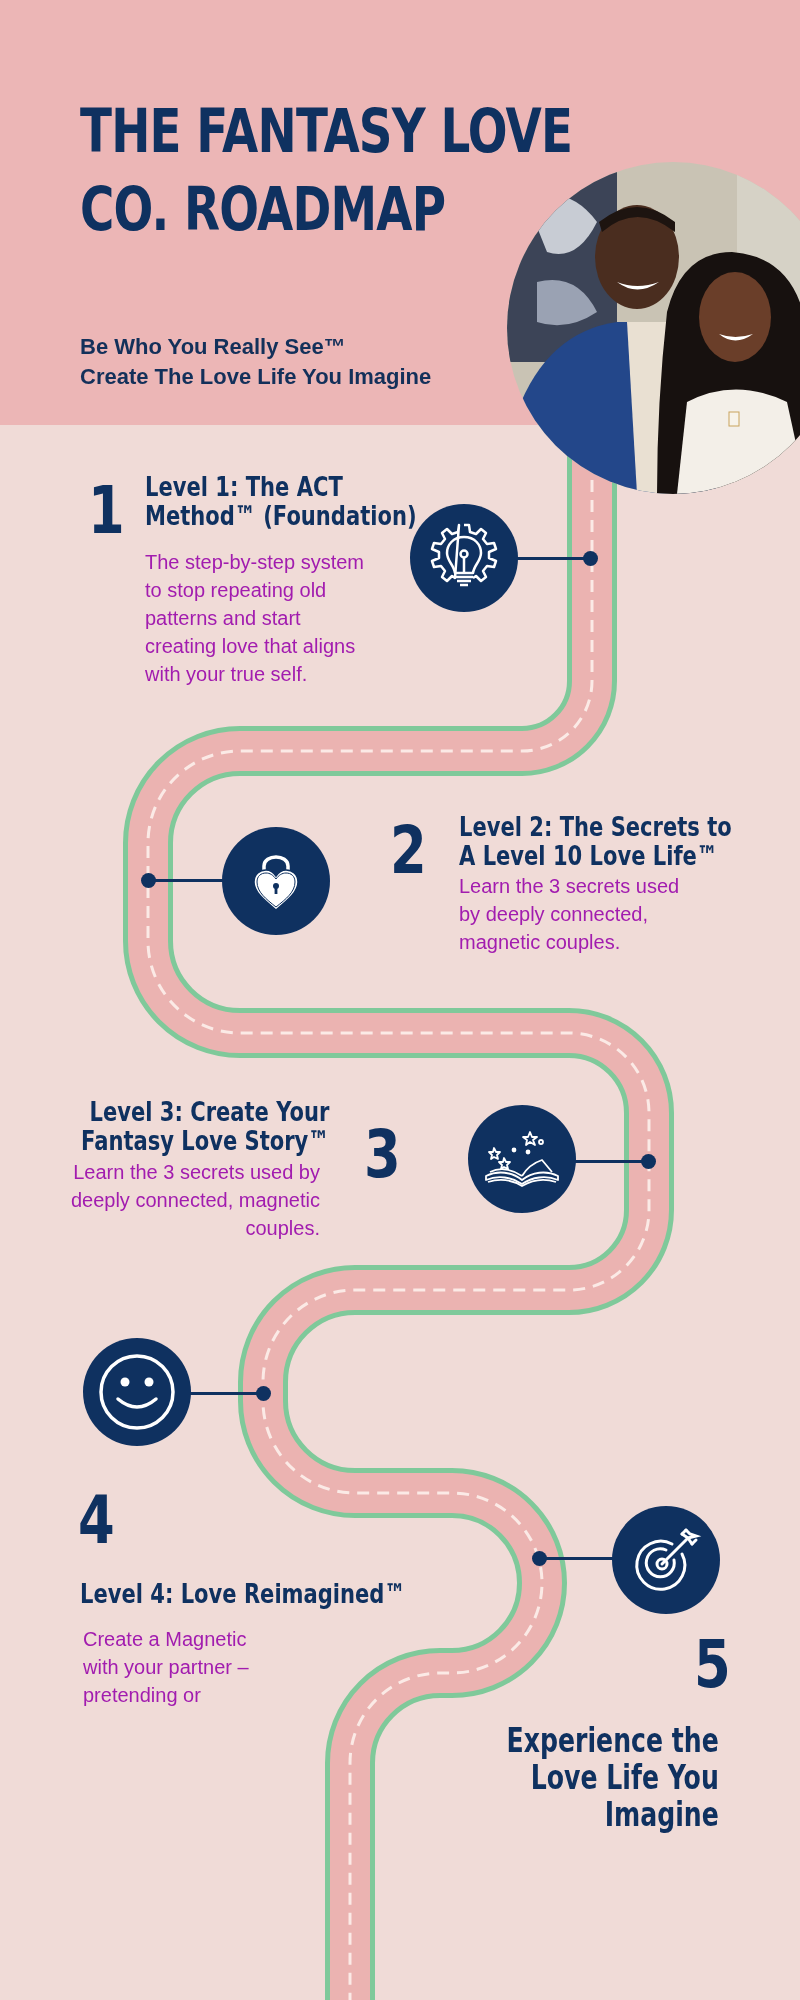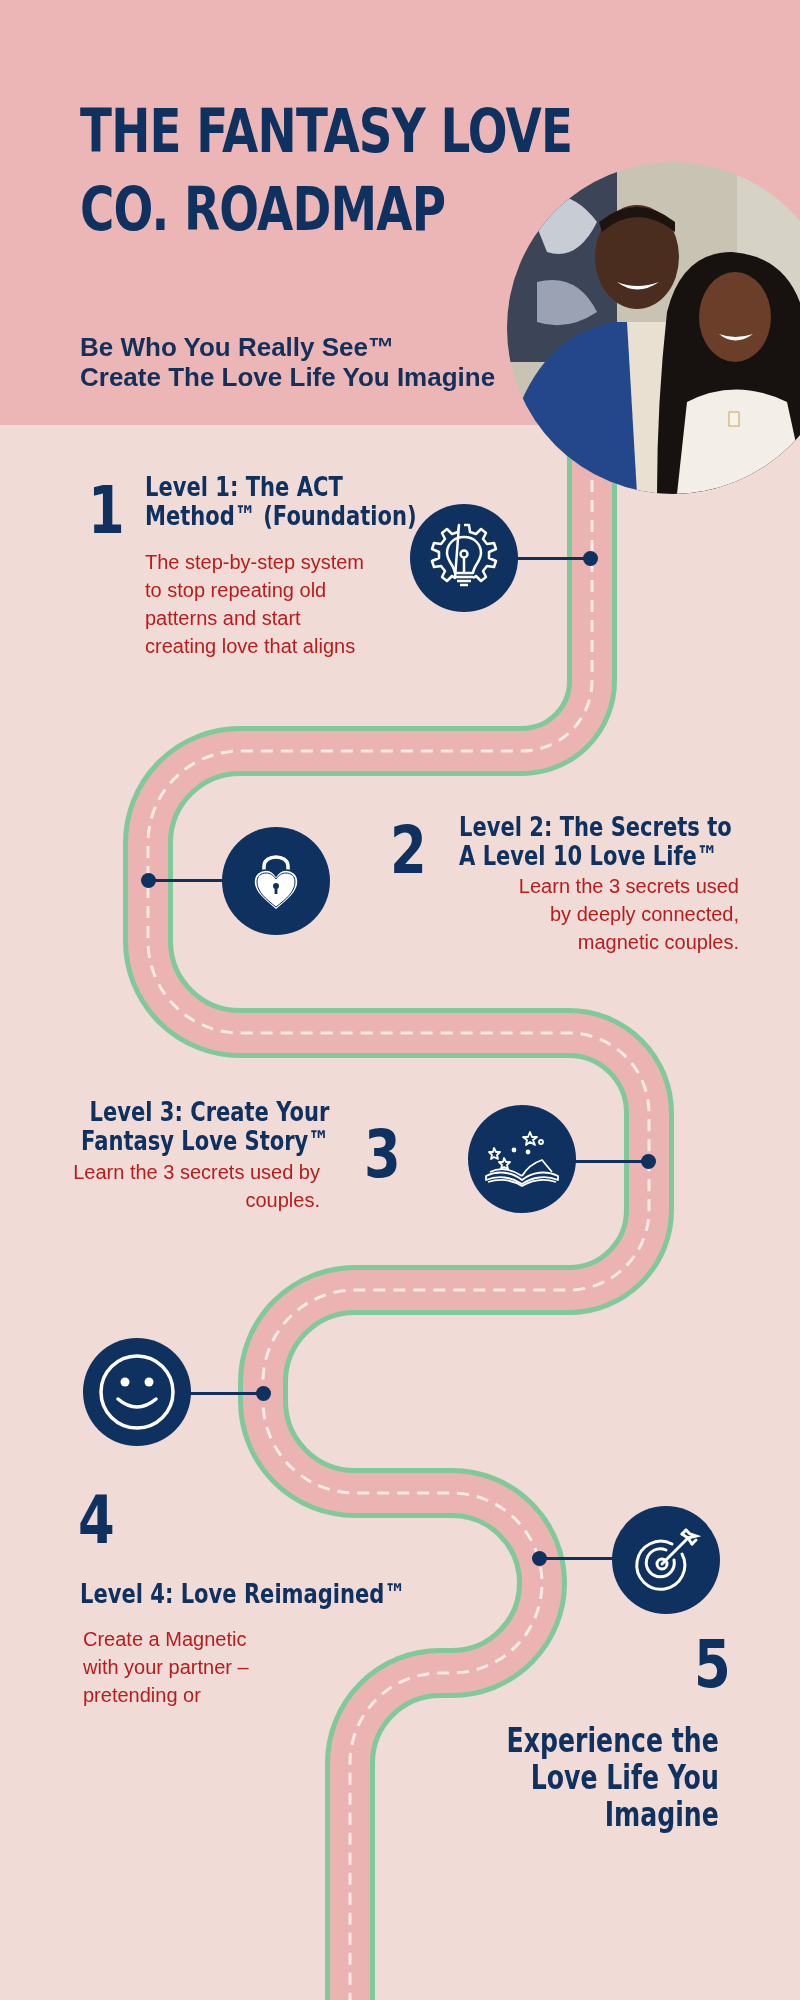--- a/index.html
+++ b/index.html
@@ -24,21 +24,21 @@
     transform: scaleX(0.78);
     transform-origin: left top;
     color: #0f3160;
     text-transform: uppercase;
     white-space: nowrap;
   }
   .subtitle {
     position: absolute; left: 80px; top: 332px;
     font-family: "Liberation Sans", sans-serif;
     font-weight: bold;
-    font-size: 26px;
+    font-size: 22px;
     line-height: 30px;
     color: #13305a;
     white-space: nowrap;
   }
   .photo {
     position: absolute; left: 507px; top: 162px; width: 332px; height: 332px;
     border-radius: 50%;
     overflow: hidden;
     z-index: 5;
   }
@@ -65,21 +65,21 @@
     transform: scaleX(0.78);
     transform-origin: left top;
     white-space: nowrap;
   }
   .heading.right { transform-origin: right top; text-align: right; }
   .body-text {
     position: absolute;
     font-family: "Liberation Sans", sans-serif;
     font-size: 20px;
     line-height: 28px;
-    color: #b91c1c;
+    color: #a21caf;
   }
   .body-text.right { text-align: right; }
   .icon-circle {
     position: absolute; width: 108px; height: 108px; border-radius: 50%;
     background: #0f3160;
     display: flex; align-items: center; justify-content: center;
   }
   .connector {
     position: absolute; height: 3px; background: #0f3160;
   }
@@ -173,20 +173,21 @@
     <div class="num" style="left:88px; top:478px;">1</div>
     <div class="heading" style="left:145px; top:472px;">
       <div>Level 1: The ACT</div>
       <div>Method™ (Foundation)</div>
     </div>
     <div class="body-text" style="left:145px; top:548px; width:260px;">
       <div>The step-by-step system</div>
       <div>to stop repeating old</div>
       <div>patterns and start</div>
       <div>creating love that aligns</div>
+      <div>with your true self.</div>
     </div>
     <div class="icon-circle" style="left:410px; top:504px;">
       <svg width="74" height="74" viewBox="0 0 74 74">
         <g fill="none" stroke="#ffffff" stroke-width="2.5" stroke-linejoin="round">
           <path d="M37 4 L42 4 L43 11 L49 13 L54 8 L59 12 L56 18 L60 23 L67 22 L69 28 L62 31 L62 37 L69 40 L67 46 L60 45 L56 50 L59 56 L54 60 L49 55 L46 57 M28 57 L25 55 L20 60 L15 56 L18 50 L14 45 L7 46 L5 40 L12 37 L12 31 L5 28 L7 22 L14 23 L18 18 L15 12 L20 8 L25 13 L31 11 L32 4 Z"></path>
           <path d="M37 16 C26 16 20 24 20 32 C20 40 27 44 28 52 L46 52 C47 44 54 40 54 32 C54 24 48 16 37 16 Z"></path>
           <path d="M28 56 L46 56 M30 60 L44 60 M33 64 L41 64"></path>
           <circle cx="37" cy="33" r="3.5"></circle>
           <path d="M37 37 L37 52"></path>
         </g>
@@ -206,34 +207,35 @@
         <path d="M30 61 C20 53 11 46 11 36 C11 30 15 27 20 27 C24 27 27 29 30 33 C33 29 36 27 40 27 C45 27 49 30 49 36 C49 46 40 53 30 61 Z" fill="none" stroke="#0f3160" stroke-width="1"></path>
         <circle cx="30" cy="40" r="3" fill="#0f3160"></circle>
         <rect x="28.6" y="41" width="2.8" height="7" fill="#0f3160"></rect>
       </svg>
     </div>
     <div class="num" style="left:390px; top:818px;">2</div>
     <div class="heading" style="left:459px; top:812px;">
       <div>Level 2: The Secrets to</div>
       <div>A Level 10 Love Life™</div>
     </div>
-    <div class="body-text" style="left:459px; top:872px; width:280px;text-align:right;">
+    <div class="body-text" style="left:459px; top:872px; width:280px;">
       <div>Learn the 3 secrets used</div>
       <div>by deeply connected,</div>
       <div>magnetic couples.</div>
     </div>
   </div>
 
   <div>
     <div class="heading right" style="right:471px; top:1097px;">
       <div>Level 3: Create Your</div>
       <div>Fantasy Love Story™</div>
     </div>
     <div class="body-text right" style="right:480px; top:1158px; width:300px;">
       <div>Learn the 3 secrets used by</div>
+      <div>deeply connected, magnetic</div>
       <div>couples.</div>
     </div>
     <div class="num" style="left:364px; top:1122px;">3</div>
     <div class="icon-circle" style="left:468px; top:1105px;">
       <svg width="84" height="66" viewBox="0 0 84 66">
         <g fill="none" stroke="#ffffff" stroke-width="1.8" stroke-linejoin="round">
           <path d="M50 6 L52 11 L57 11 L53 14 L55 19 L50 16 L46 19 L47 14 L43 11 L48 11 Z"></path>
           <path d="M14 22 L16 26 L20 26 L17 29 L18 33 L14 31 L11 33 L12 29 L9 26 L13 26 Z"></path>
           <path d="M24 32 L26 36 L30 36 L27 39 L28 43 L24 41 L21 43 L22 39 L19 36 L23 36 Z"></path>
           <circle cx="61" cy="16" r="2"></circle>

